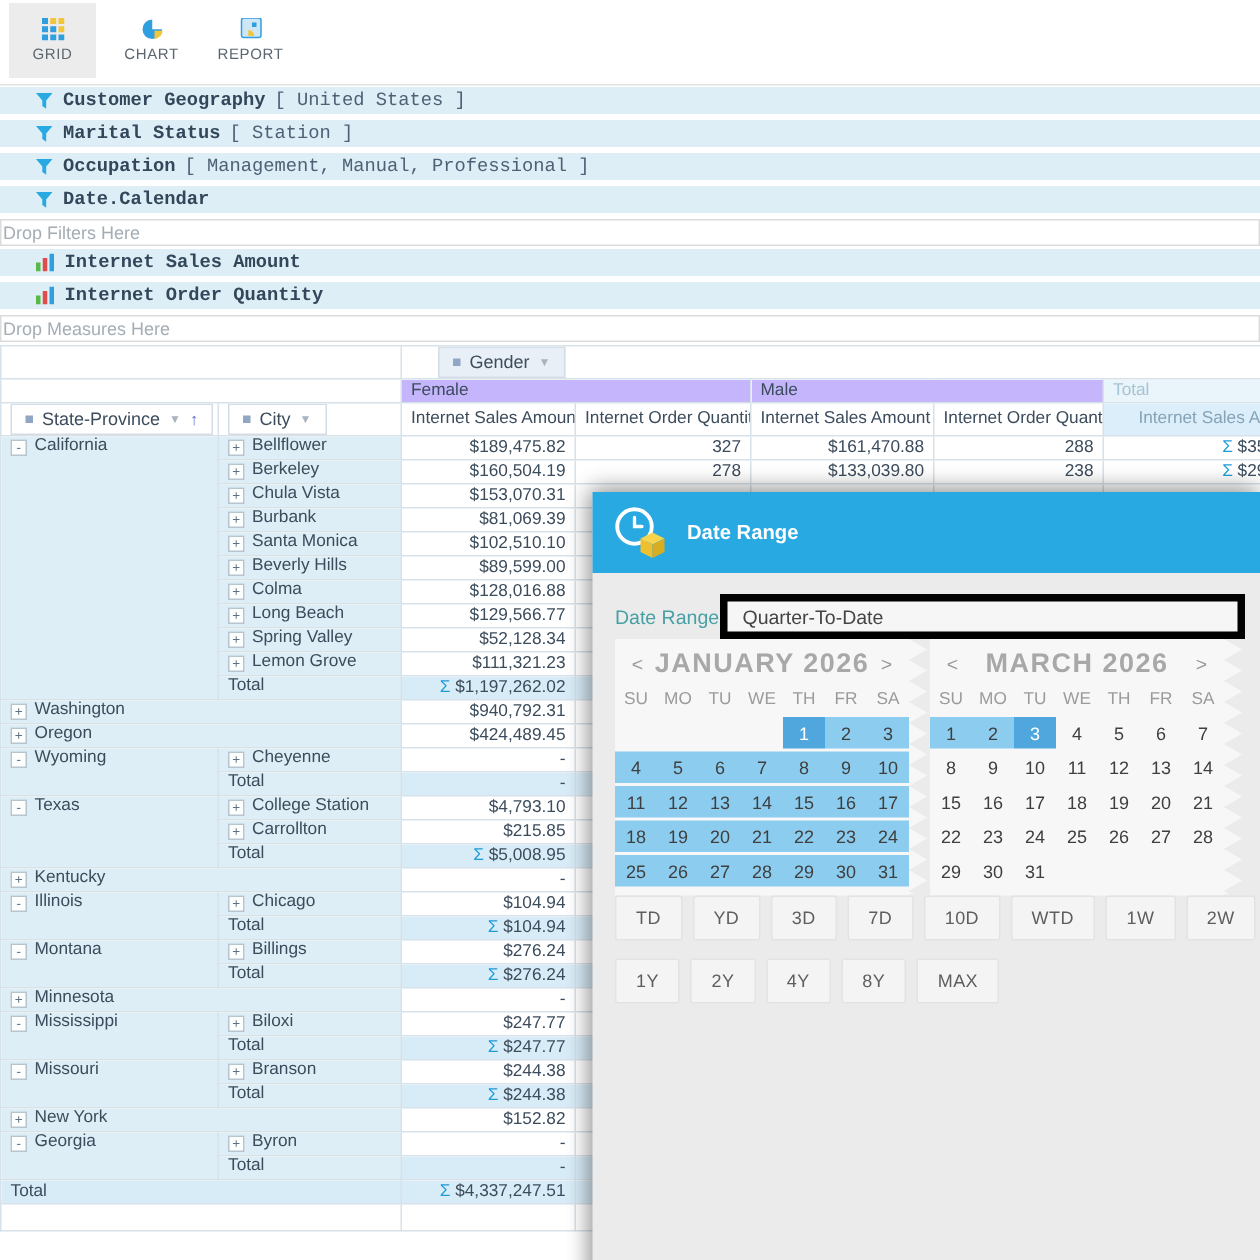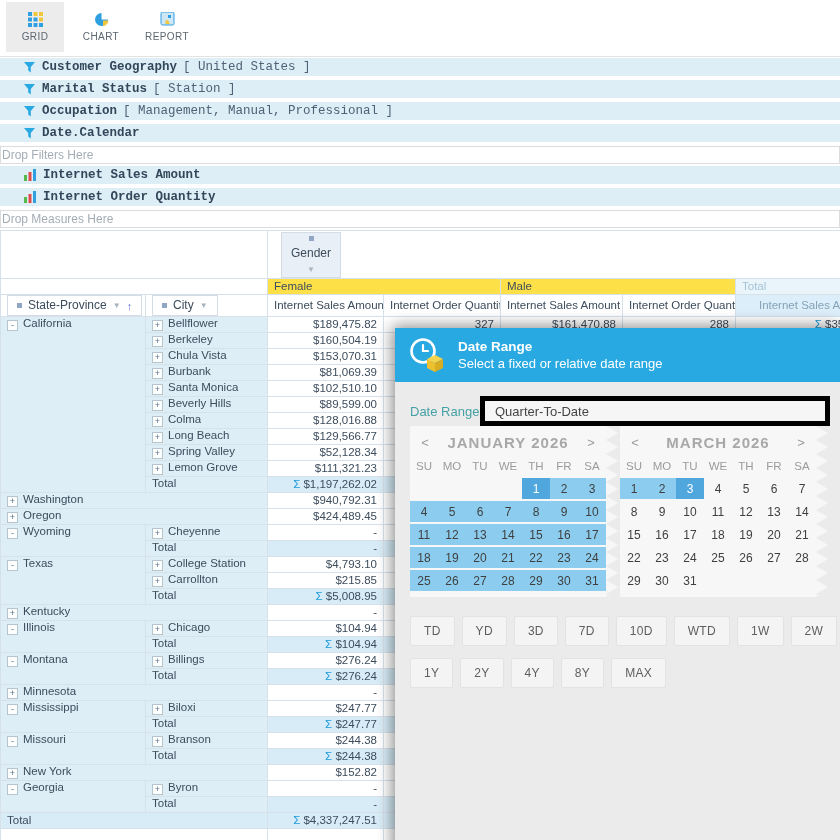--- a/index.html
+++ b/index.html
@@ -22,25 +22,25 @@
   .fieldrow .fval { color:#4e6175; margin-left:6px; }
   .droprow { height:18px; background:#fff; border:1px solid #dcdcdc; display:flex; align-items:center; padding-left:1px; font-size:12px; color:#a4adb5; }
 
   
   .pivot { position:absolute; top:230px; left:0; width:840px; height:610px; overflow:hidden; }
   table.grid { border-collapse:collapse; table-layout:fixed; width:895px; }
   table.grid td { border:1px solid #d7e1e9; font-size:11.5px; color:#3c4c5c; padding:0 6px; height:16px; line-height:13px; overflow:hidden; white-space:nowrap; }
   td.corner { border-left:none; border-top:none; background:#fff; }
   td.gender-cell { background:#fff; border-top:none; border-right:none; height:22px; padding:0; }
   .chip { display:inline-flex; align-items:center; gap:6px; background:#fff; border:1px solid #d4dde5; padding:3px 9px; font-size:12px; color:#3c4c5c; cursor:pointer; }
-  .chip.gender { background:#e9eff6; margin-left:7px;flex-direction:column; }
+  .chip.gender { background:#e9eff6; margin-left:18px; }
   .bullet { width:5px; height:5px; background:#90a6c4; display:inline-block; }
   .caret { color:#a9b4bf; font-size:8px; line-height:8px; }
   .sort-up { color:#5d6fd1; font-size:11px; font-weight:bold; line-height:10px; }
-  td.group { background:#fde047; height:19px; font-size:12px; color:#3a4a5a; }
+  td.group { background:#c4b5fd; height:19px; font-size:12px; color:#3a4a5a; }
   td.group.muted { background:#eaf5fb; color:#a5c3d6; }
   td.subhead { background:#fff; height:29px; text-align:center; color:#7c8ea0; font-size:11.5px; white-space:normal; line-height:13px; padding:1px 4px; }
   td.subhead.hl { background:#dceef9; color:#85a3b8; }
   td.chipcell { background:#fff; padding:0 0 0 2px; }
   td.rowhead { background:#ddeef6; vertical-align:top; padding-top:1px; }
   td.val { text-align:right; background:#fff; }
   td.val.tot { background:#d8ecf8; }
   .sigma { color:#1d9bd8; }
   .exp { display:inline-block; width:11px; height:11px; border:1px solid #b6c4ce; background:#fdfefe; color:#5f7080; font-size:9px; line-height:9px; text-align:center; margin-right:5px; vertical-align:-1px; cursor:pointer; }
   td.grand-label { background:#d8ecf8; color:#97adbb; }
@@ -57,29 +57,29 @@
   .field-label { width:70px; font-size:13px; color:#46a0a5; }
   .field-input { flex:1; height:30px; background:#f6f6f6; border:5px solid #000000; font-family:inherit; font-size:13px; color:#444; padding:0 10px; outline:none; }
   .selected-line { margin:15px 0 12px 0; font-size:13px; color:#8a8a8a; }
   .selected-line b { color:#3a3a3a; }
   .selected-line i { color:#a0a0a0; }
   .calendars { display:flex; align-items:flex-start; }
   .cal { width:196px; background:#f7f7f7; padding-top:4px; }
   .cal-gap { width:22px; }
   .cal-head { display:flex; align-items:center; height:24px; padding:0 6px; }
   .cal-nav { width:18px; text-align:center; color:#9a9a9a; font-size:13px; cursor:pointer; }
-  .cal-title { flex:1; text-align:center; font-size:15px; font-weight:bold; color:#a8a8a8; letter-spacing:1px; }
+  .cal-title { flex:1; text-align:center; font-size:18px; font-weight:bold; color:#a8a8a8; letter-spacing:1px; }
   .cal-week { display:grid; grid-template-columns:repeat(7,28px); height:24px; align-items:center; }
   .cal-week span { text-align:center; font-size:11.5px; font-weight:normal; color:#9b9b9b; }
   .cal-days { display:grid; grid-template-columns:repeat(7,28px); grid-auto-rows:21px; row-gap:2px; padding-bottom:6px; }
   .day { display:flex; align-items:center; justify-content:center; font-size:12px; color:#3f3f3f; cursor:pointer; }
   .day.hl { background:#8ccdef; }
   .day.sel { background:#4fa7de; color:#fff; }
   .zig { flex:0 0 14px; }
-  .quick { margin-top:19px; }
+  .quick { margin-top:0; }
   .quick-row { display:flex; margin-bottom:12px; }
   .qbtn { height:30px; padding:0 13px; margin-right:7px; background:#f4f4f4; border:1px solid #e3e3e3; border-radius:2px; font-size:12px; color:#5e5e5e; display:flex; align-items:center; letter-spacing:.3px; cursor:pointer; }
   .dlg-footer { position:absolute; left:10px; right:8px; bottom:3px; display:flex; gap:8px; }
   .fbtn { height:31px; padding:0 16px; background:#f4f4f4; border:1px solid #e2e2e2; border-radius:2px; font-size:15px; color:#6d28d9; display:flex; align-items:center; letter-spacing:.4px; cursor:pointer; }
   .fbtn.ok { margin-left:auto; }
 </style>
 </head>
 <body>
 
 <div class="toolbar">
@@ -497,21 +497,20 @@
   <div class="dlg-header">
     <svg width="38" height="38" viewBox="0 0 38 38">
       <circle cx="15" cy="15" r="11.5" fill="none" stroke="#ffffff" stroke-width="2.6"></circle>
       <path d="M15 9 L15 15 L20 15" fill="none" stroke="#ffffff" stroke-width="2.2" stroke-linecap="round"></path>
       <polygon points="27,19 35,23 27,27 19,23" fill="#f6d44c"></polygon>
       <polygon points="19,23 27,27 27,36 19,32" fill="#edc030"></polygon>
       <polygon points="35,23 27,27 27,36 35,32" fill="#d9ad22"></polygon>
     </svg>
     <div class="dlg-htext">
       <div class="dlg-title">Date Range</div>
-      <div class="dlg-sub">Select a fixed or relative date range</div>
     </div>
   </div>
   <div class="dlg-body">
     <div class="field-line">
       <span class="field-label">Date Range</span>
       <input class="field-input" type="text" readonly="" value="Quarter-To-Date" style="">
     </div>
     <div class="calendars" id="calendars">
         <div class="cal">
           <div class="cal-head">

